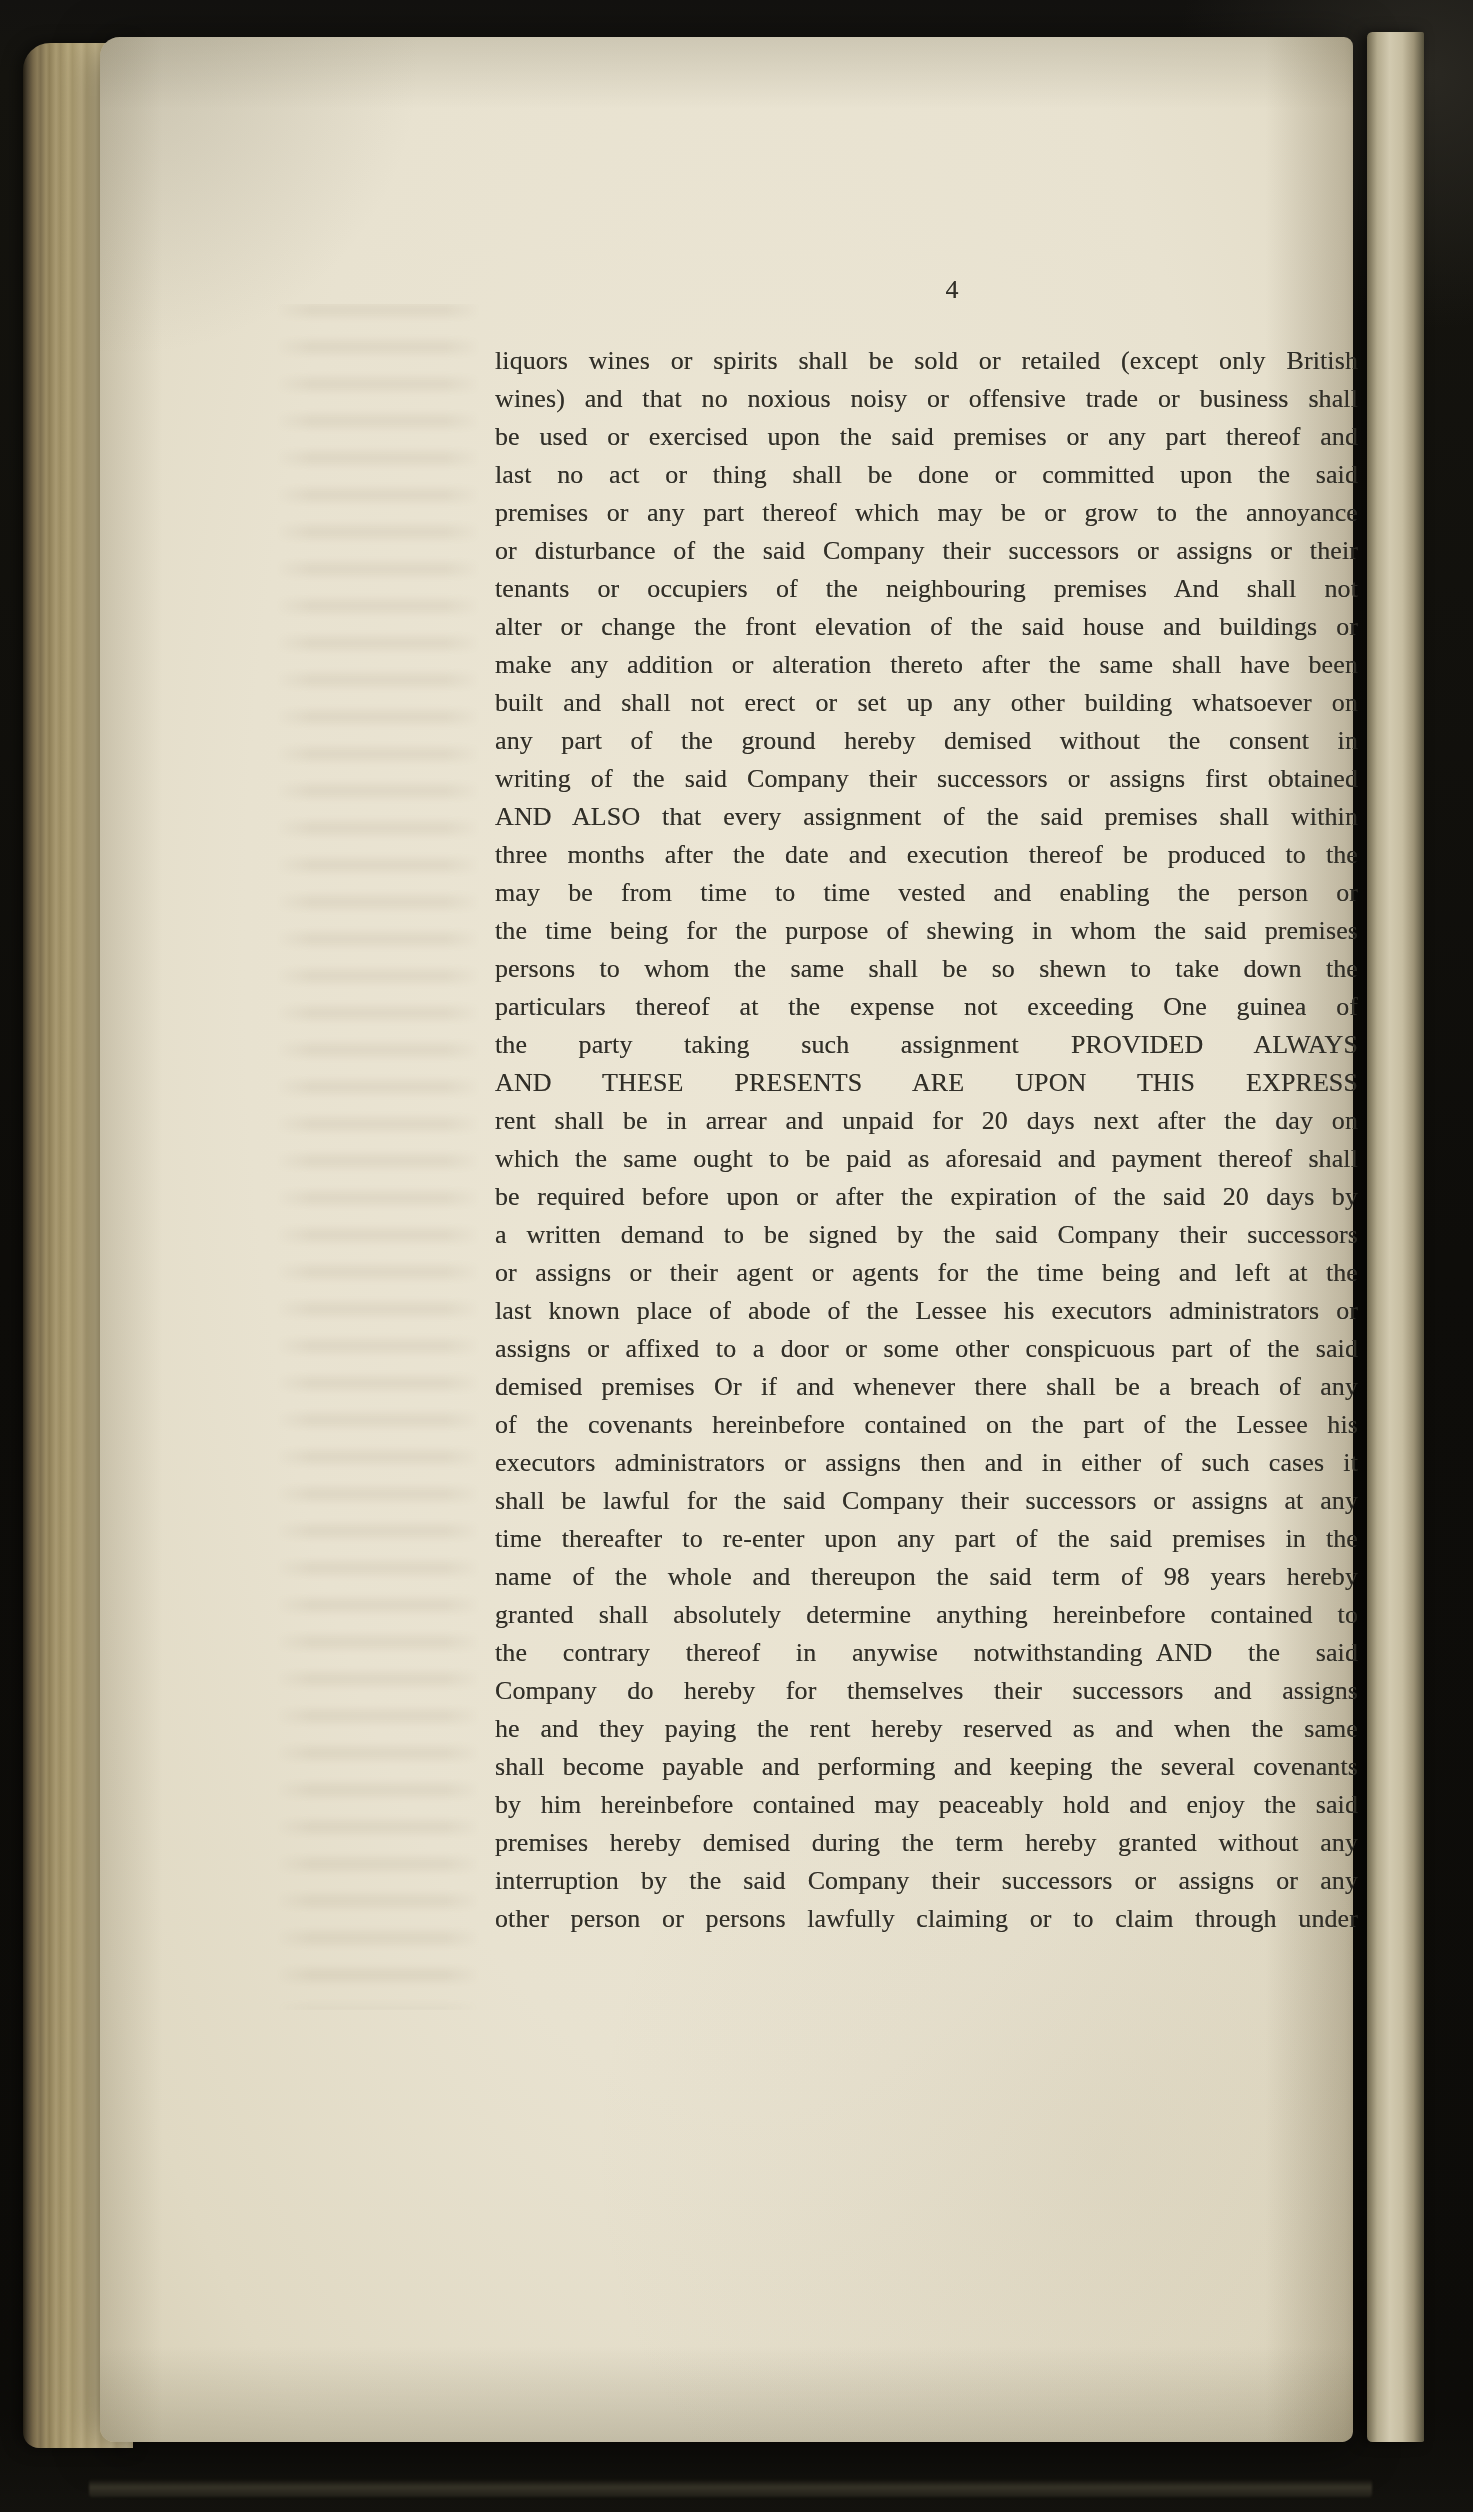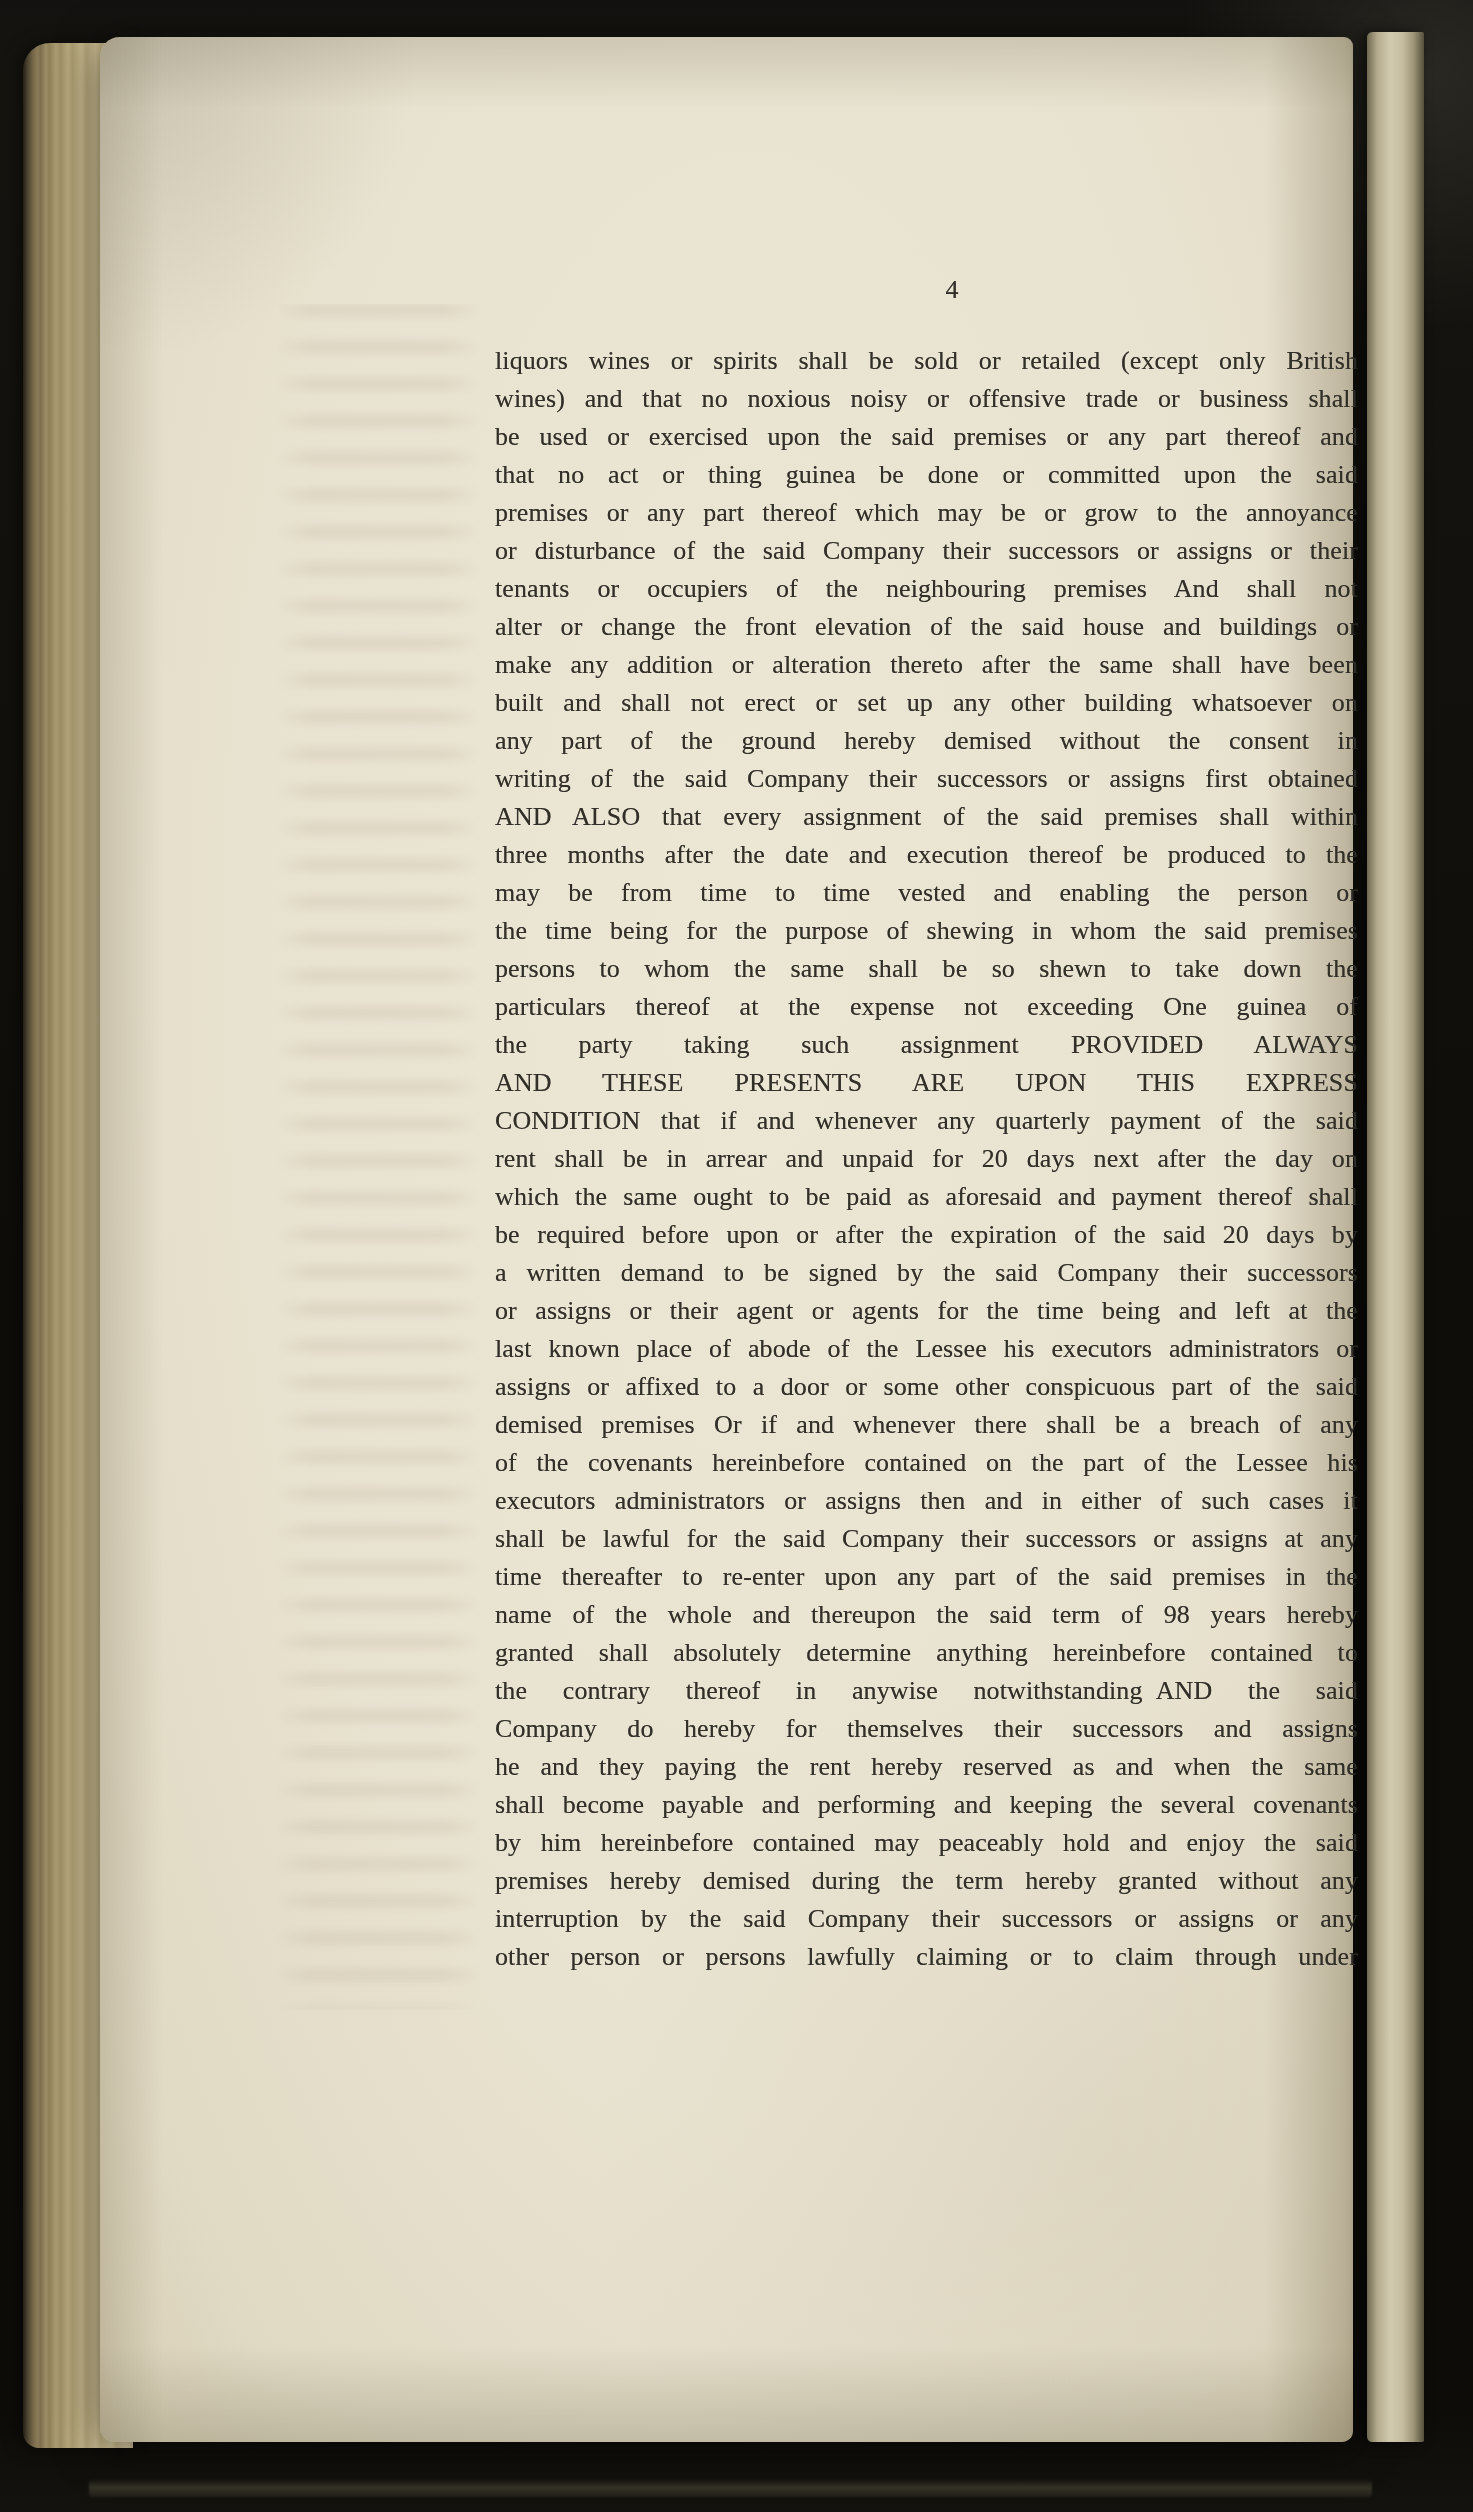--- a/index.html
+++ b/index.html
@@ -135,38 +135,37 @@
 
   <div class="page-stack"></div>
 
   <div class="page">
     <div class="show-through"></div>
     <div class="page-number">4</div>
     <div class="text-block">
         <div class="line">liquors wines or spirits shall be sold or retailed (except only British</div>
         <div class="line">wines) and that no noxious noisy or offensive trade or business shall</div>
         <div class="line">be used or exercised upon the said premises or any part thereof and</div>
-        <div class="line">that no act or thing guinea be done or committed upon the said</div>
+        <div class="line">last no act or thing shall be done or committed upon the said</div>
         <div class="line">premises or any part thereof which may be or grow to the annoyance</div>
         <div class="line">or disturbance of the said Company their successors or assigns or their</div>
         <div class="line">tenants or occupiers of the neighbouring premises And shall not</div>
         <div class="line">alter or change the front elevation of the said house and buildings or</div>
         <div class="line">make any addition or alteration thereto after the same shall have been</div>
         <div class="line">built and shall not erect or set up any other building whatsoever on</div>
         <div class="line">any part of the ground hereby demised without the consent in</div>
         <div class="line">writing of the said Company their successors or assigns first obtained</div>
         <div class="line">AND ALSO that every assignment of the said premises shall within</div>
         <div class="line">three months after the date and execution thereof be produced to the</div>
         <div class="line">may be from time to time vested and enabling the person or</div>
         <div class="line">the time being for the purpose of shewing in whom the said premises</div>
         <div class="line">persons to whom the same shall be so shewn to take down the</div>
         <div class="line">particulars thereof at the expense not exceeding One guinea of</div>
         <div class="line">the party taking such assignment  PROVIDED ALWAYS</div>
         <div class="line">AND THESE PRESENTS ARE UPON THIS EXPRESS</div>
-        <div class="line">CONDITION that if and whenever any quarterly payment of the said</div>
         <div class="line">rent shall be in arrear and unpaid for 20 days next after the day on</div>
         <div class="line">which the same ought to be paid as aforesaid and payment thereof shall</div>
         <div class="line">be required before upon or after the expiration of the said 20 days by</div>
         <div class="line">a written demand to be signed by the said Company their successors</div>
         <div class="line">or assigns or their agent or agents for the time being and left at the</div>
         <div class="line">last known place of abode of the Lessee his executors administrators or</div>
         <div class="line">assigns or affixed to a door or some other conspicuous part of the said</div>
         <div class="line">demised premises Or if and whenever there shall be a breach of any</div>
         <div class="line">of the covenants hereinbefore contained on the part of the Lessee his</div>
         <div class="line">executors administrators or assigns then and in either of such cases it</div>

